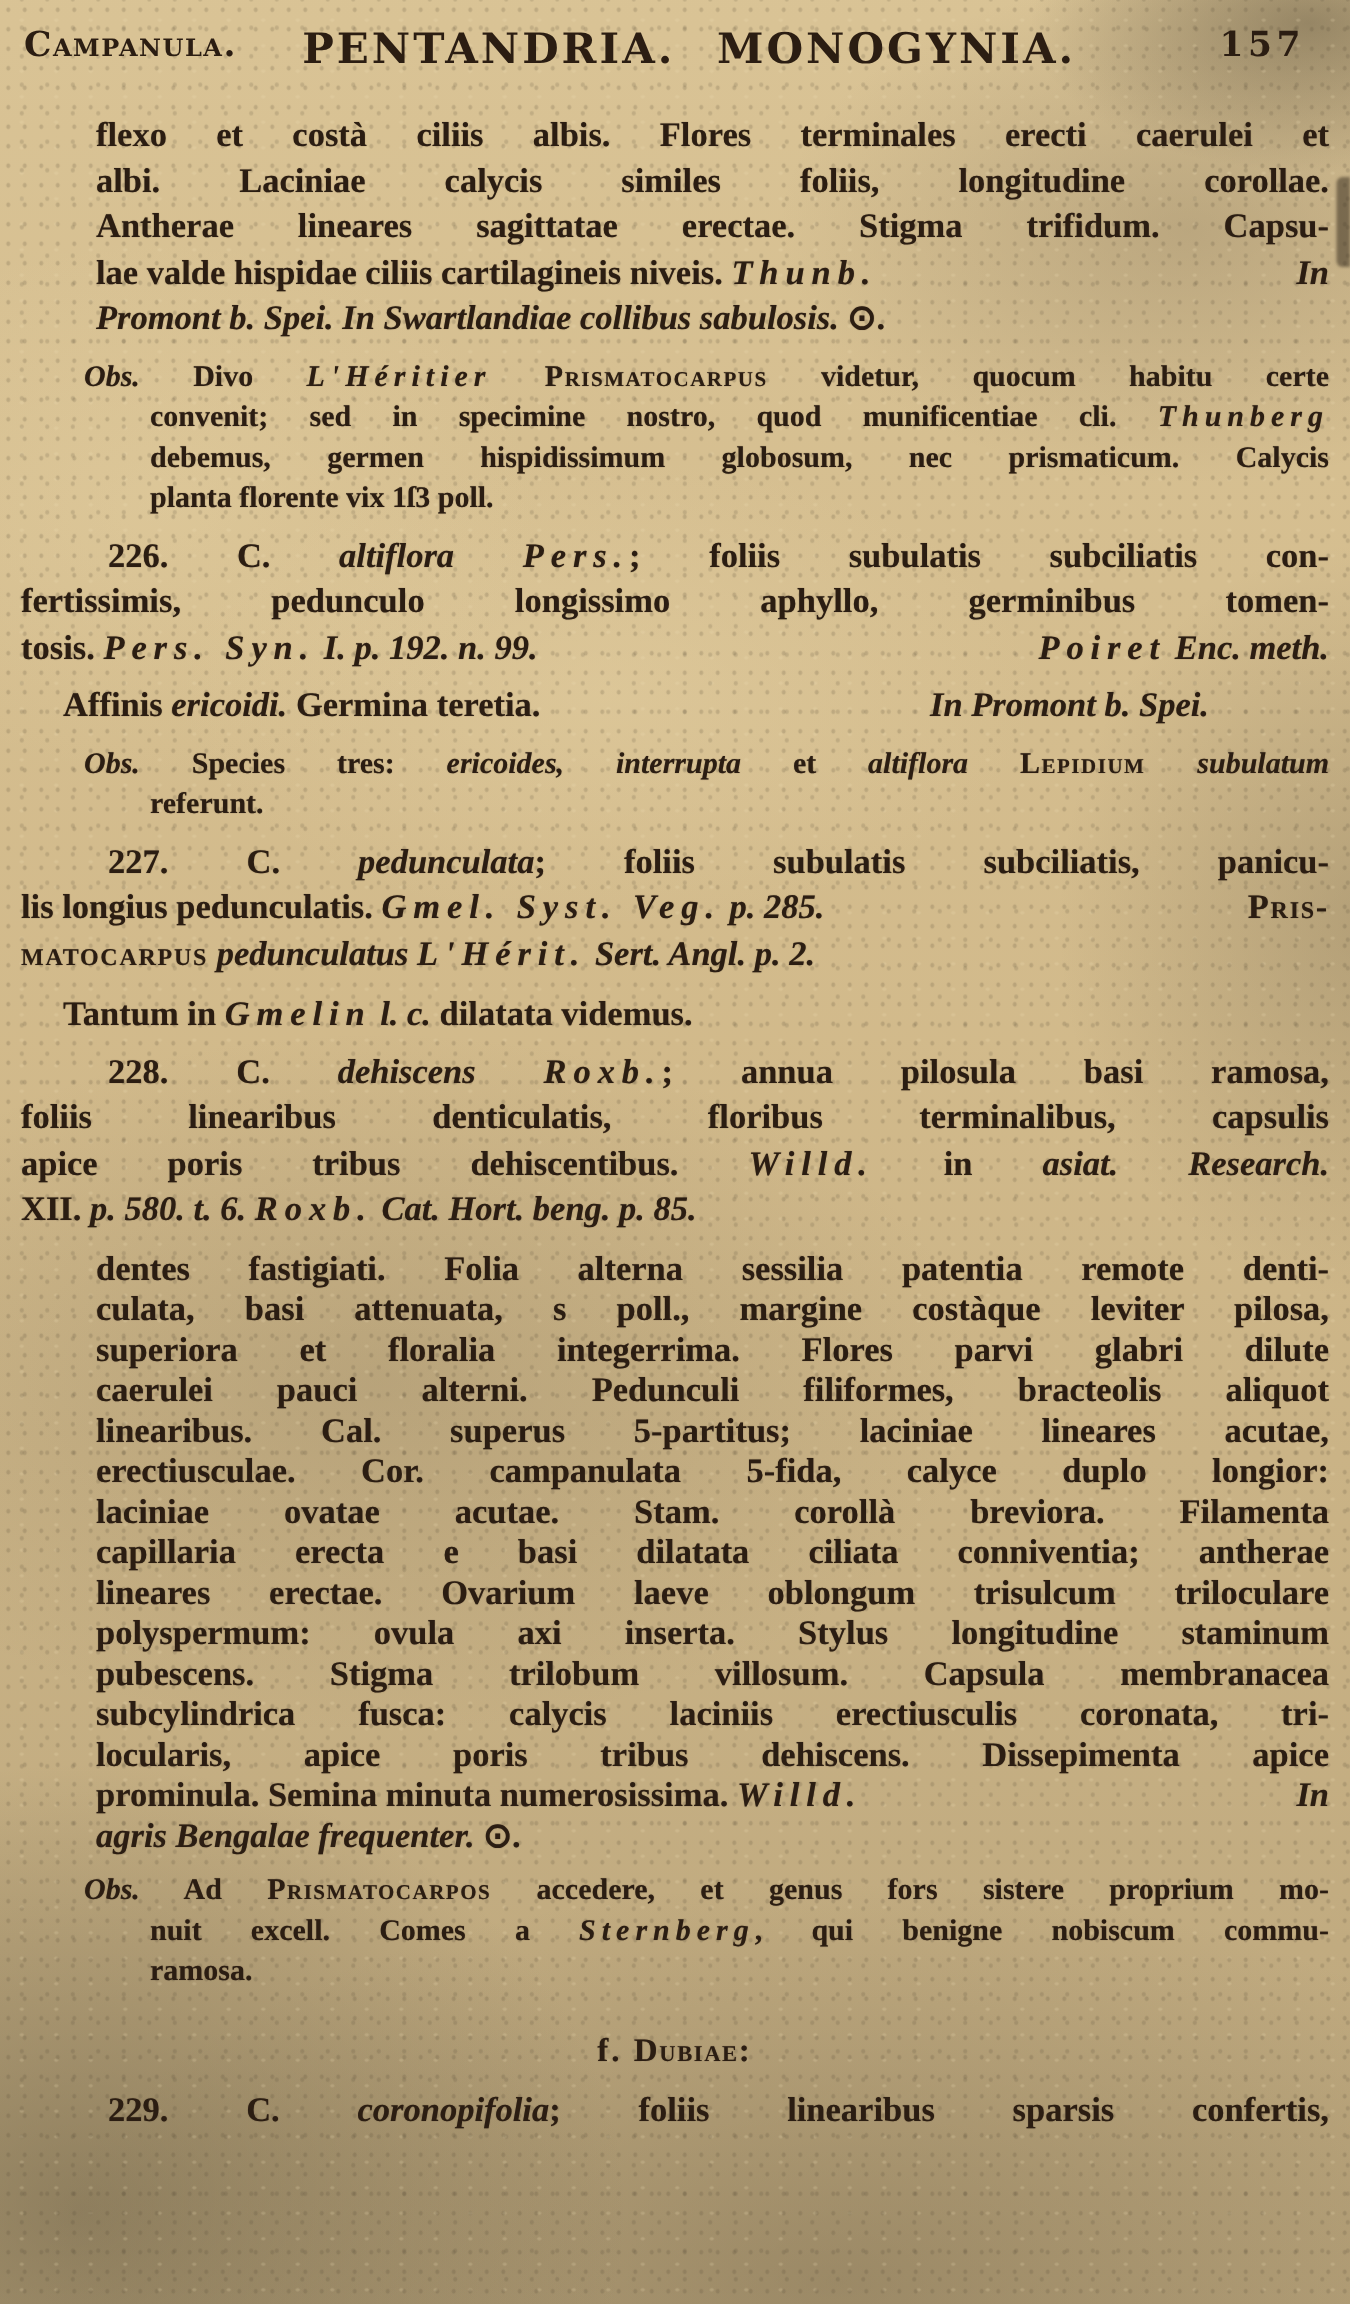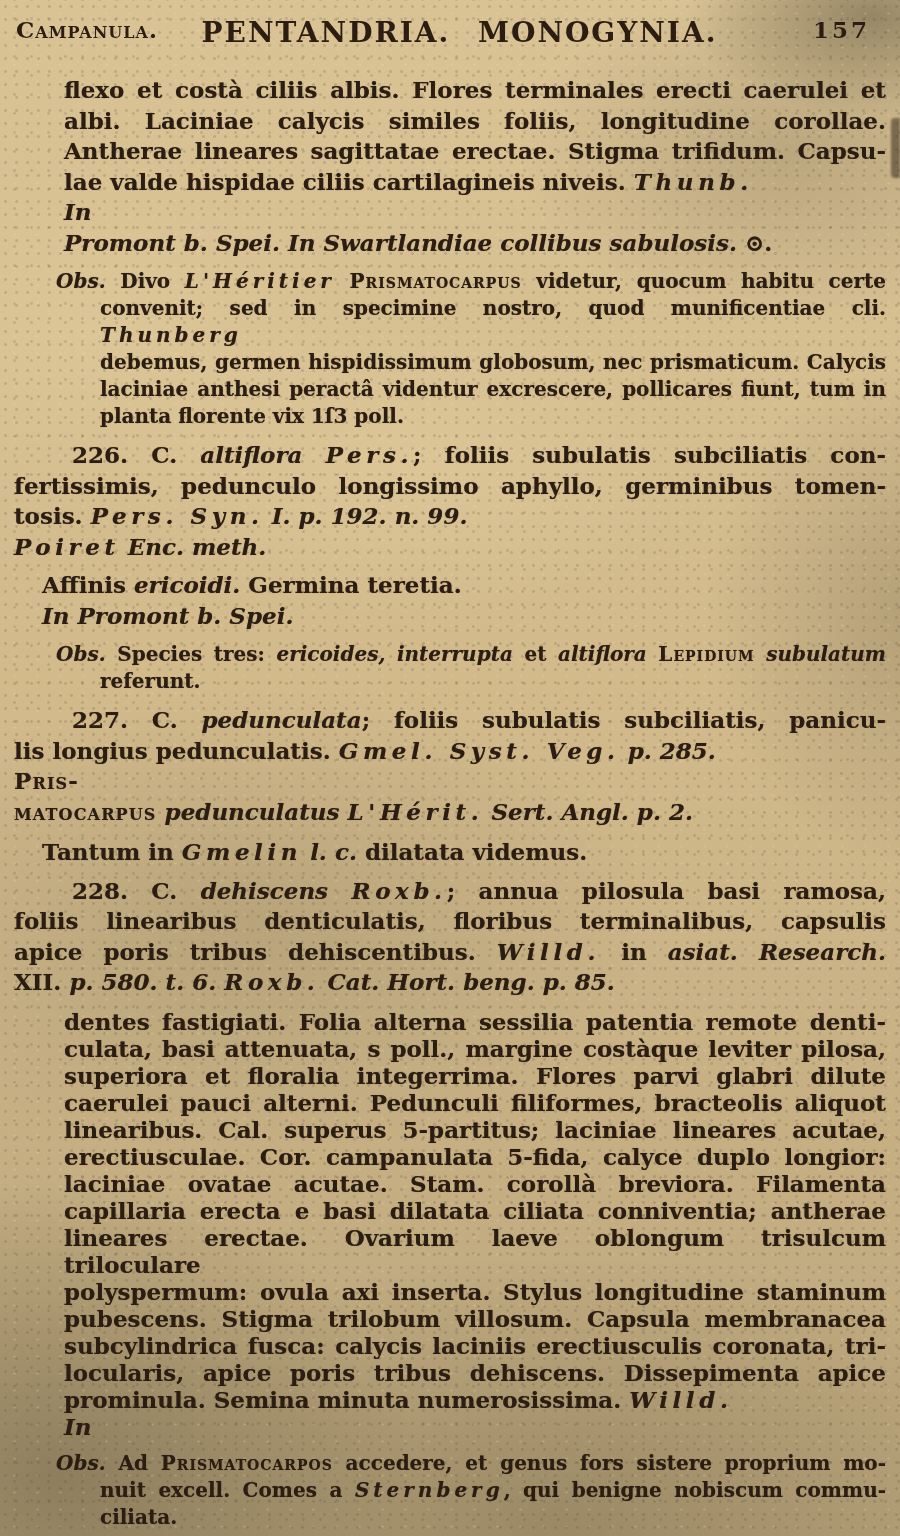--- a/index.html
+++ b/index.html
@@ -39,25 +39,25 @@
   .page { position: relative; padding: 14px 14px 0 14px; box-sizing: border-box; }
 
   
   .hdr { display: flex; align-items: flex-start; justify-content: space-between; padding: 2px 2px 0 2px; }
   .hdr-left  { font-variant: small-caps; font-weight: bold; font-size: 23px; letter-spacing: 1px; }
   .hdr-center{ font-weight: bold; font-size: 28px; letter-spacing: 2px; word-spacing: 16px; transform: translateX(-26px); }
   .hdr-right { font-size: 23px; font-weight: bold; letter-spacing: 3px; padding-right: 14px; }
 
   
   .para { font-weight: bold; }
-  .line { line-height: 30.5px; font-size: 23px; text-shadow: 0 0 0.7px rgba(43,29,18,.55); }
+  .line { line-height: 30.5px; font-size: 23px; text-shadow: 0 0 0.7px rgba(43,29,18,.55); font-family: Liberation Serif, serif; }
   .y-j { text-align: justify; text-align-last: justify; }
   .y-l { text-align: left; }
   .y-c { text-align: center; }
-  .y-f { display: flex; justify-content: space-between; flex-direction: column; }
+  .y-f { display: flex; justify-content: space-between; }
   .y-ind { padding-left: 58px; }
   .y-first { margin-left: -44px; }
 
   .p1   { margin: 26px 0 0 50px; }
   .obs  { margin: 10px 0 0 86px; }
   .obs .line { font-size: 20px; line-height: 27px; }
   .ent226, .ent227, .ent229 { margin-top: 10px; }
   .ent228 { margin-top: 8px; }
   .aff  { margin: 8px 0 0 28px; }
   .tant { margin: 10px 0 0 28px; }
@@ -92,21 +92,20 @@
         <div class="line y-f">
           <span><span class="sg-r">lae valde hispidae ciliis cartilagineis niveis.  </span><span class="sg-s">Thunb.</span></span>
           <span><span class="sg-i">In</span></span>
         </div>
         <div class="line y-l"><span class="sg-i">Promont b. Spei.  In Swartlandiae collibus sabulosis.</span><span class="sg-r">  ⊙.</span></div>
       </div>
       <div class="para obs">
         <div class="line y-j y-first"><span class="sg-i">Obs.</span><span class="sg-r">  Divo </span><span class="sg-s">L'Héritier</span><span class="sg-r"> </span><span class="sg-c">Prismatocarpus</span><span class="sg-r"> videtur, quocum habitu certe</span></div>
         <div class="line y-j"><span class="sg-r">convenit; sed in specimine nostro, quod munificentiae cli. </span><span class="sg-s">Thunberg</span></div>
         <div class="line y-j"><span class="sg-r">debemus, germen hispidissimum globosum, nec prismaticum.  Calycis</span></div>
-        <div class="line y-j"><span class="sg-r">laciniae anthesi peractâ videntur excrescere, pollicares fiunt, tum in</span></div>
         <div class="line y-l"><span class="sg-r">planta florente vix 1ſ3 poll.</span></div>
       </div>
       <div class="para ent226">
         <div class="line y-j y-ind"><span class="sg-r">226.  C. </span><span class="sg-i">altiflora</span><span class="sg-r"> </span><span class="sg-s">Pers.</span><span class="sg-r">; foliis subulatis subciliatis con-</span></div>
         <div class="line y-j"><span class="sg-r">fertissimis, pedunculo longissimo aphyllo, germinibus tomen-</span></div>
         <div class="line y-f">
           <span><span class="sg-r">tosis.  </span><span class="sg-s">Pers. Syn.</span><span class="sg-i"> I. p. 192. n. 99.</span></span>
           <span><span class="sg-s">Poiret</span><span class="sg-i"> Enc. meth.</span></span>
         </div>
       </div>
@@ -148,25 +147,26 @@
         <div class="line y-j"><span class="sg-r">capillaria erecta e basi dilatata ciliata conniventia; antherae</span></div>
         <div class="line y-j"><span class="sg-r">lineares erectae.  Ovarium laeve oblongum trisulcum triloculare</span></div>
         <div class="line y-j"><span class="sg-r">polyspermum: ovula axi inserta.  Stylus longitudine staminum</span></div>
         <div class="line y-j"><span class="sg-r">pubescens.  Stigma trilobum villosum.  Capsula membranacea</span></div>
         <div class="line y-j"><span class="sg-r">subcylindrica fusca: calycis laciniis erectiusculis coronata, tri-</span></div>
         <div class="line y-j"><span class="sg-r">locularis, apice poris tribus dehiscens.  Dissepimenta apice</span></div>
         <div class="line y-f">
           <span><span class="sg-r">prominula.  Semina minuta numerosissima.  </span><span class="sg-s">Willd.</span></span>
           <span><span class="sg-i">In</span></span>
         </div>
+        <div class="line y-l"><span class="sg-i">agris Bengalae frequenter.</span><span class="sg-r">  ⊙.</span></div>
       </div>
       <div class="para obs">
         <div class="line y-j y-first"><span class="sg-i">Obs.</span><span class="sg-r">  Ad </span><span class="sg-c">Prismatocarpos</span><span class="sg-r"> accedere, et genus fors sistere proprium mo-</span></div>
         <div class="line y-j"><span class="sg-r">nuit excell.  Comes a </span><span class="sg-s">Sternberg</span><span class="sg-r">, qui benigne nobiscum commu-</span></div>
-        <div class="line y-l"><span class="sg-r">ciliata.</span></div>
+        <div class="line y-l"><span class="sg-r">ramosa.</span></div>
       </div>
       <div class="para sect">
         <div class="line y-c"><span class="sg-r">f.  </span><span class="sg-c">Dubiae</span><span class="sg-r">:</span></div>
       </div>
       <div class="para ent229">
         <div class="line y-j y-ind"><span class="sg-r">229.  C. </span><span class="sg-i">coronopifolia</span><span class="sg-r">; foliis linearibus sparsis confertis,</span></div>
       </div>
     </div>
 </div>
 

